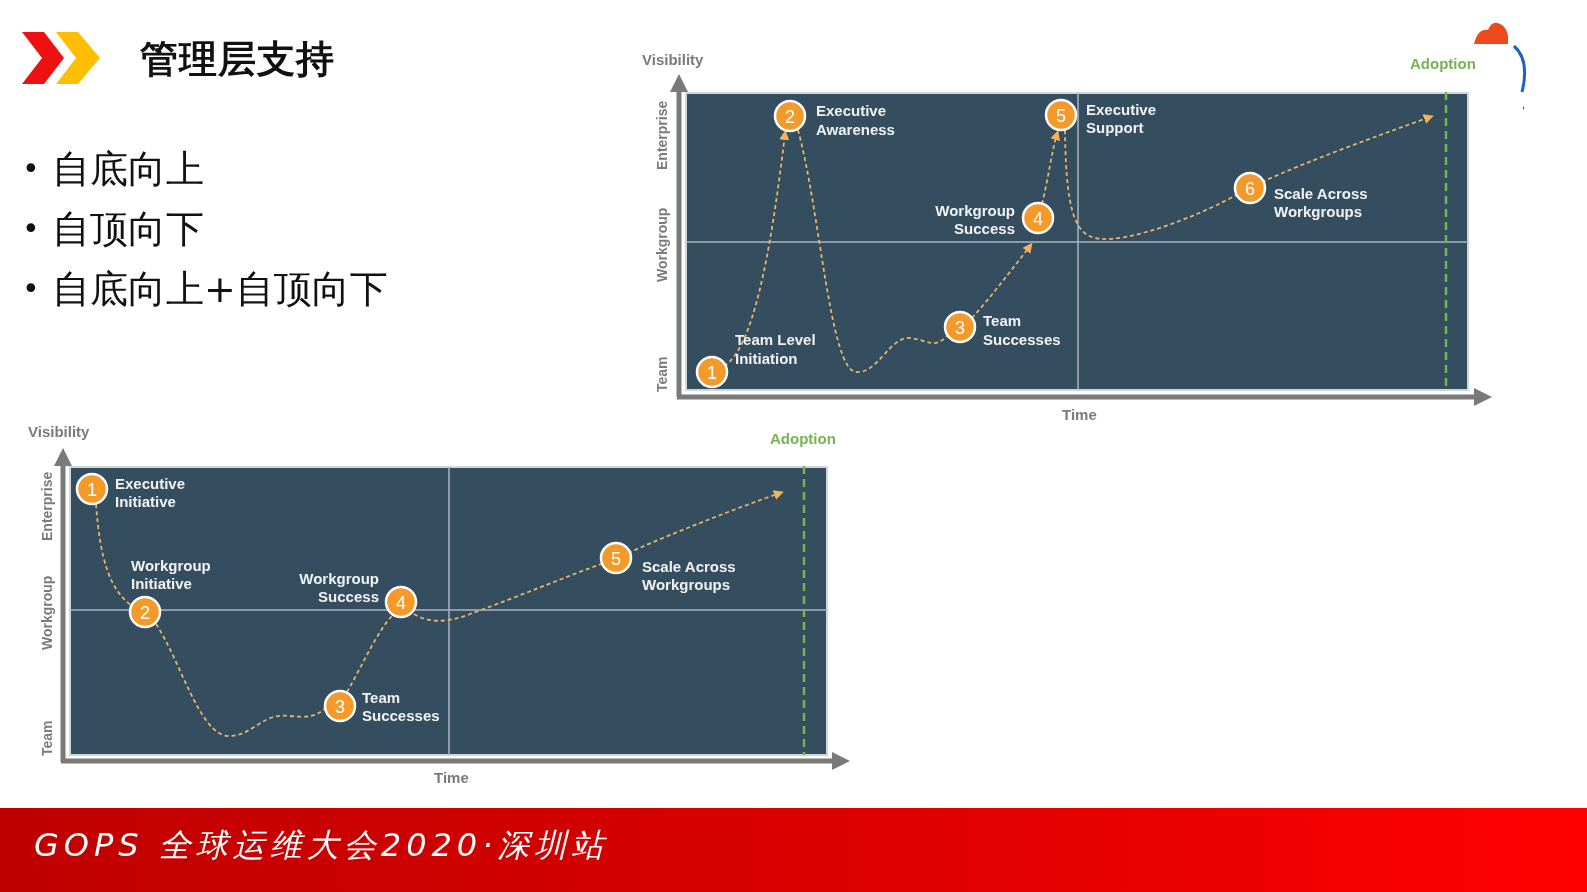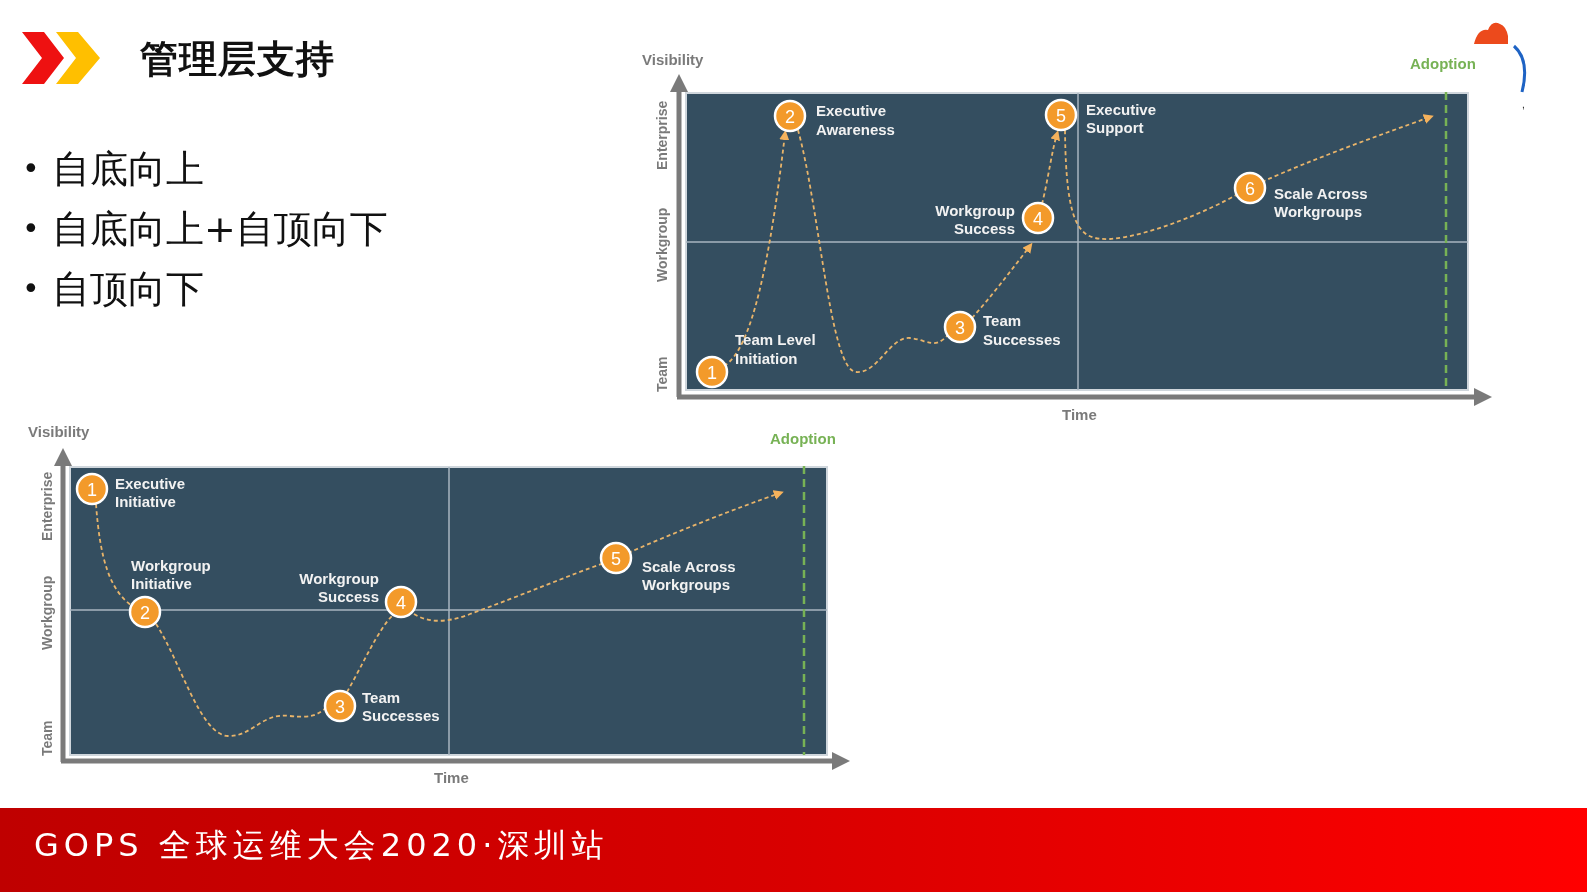--- a/index.html
+++ b/index.html
@@ -16,41 +16,42 @@
   .bullets li {
     font-size: 38px; color: #111; height: 60px; line-height: 50px; white-space: nowrap;
     font-family: "DejaVu Sans", sans-serif;
   }
   .bullets li .dot { display: inline-block; width: 30px; font-size: 30px; vertical-align: top; }
   .logo { position: absolute; left: 1470px; top: 14px; width: 70px; height: 100px; }
   .chart-svg { position: absolute; left: 0; top: 0; }
   .footer {
     position: absolute; left: 0; top: 808px; width: 1587px; height: 84px;
     background: linear-gradient(to right, #bf0000 0%, #d90000 50%, #ff0000 100%);
+    font-style: italic;
   }
   .footer-text {
     position: absolute; left: 34px; top: 16px; font-size: 32px; color: #ffffff;
     letter-spacing: 5px; font-family: "DejaVu Sans", sans-serif;
   }
   svg text { font-family: "Liberation Sans", "DejaVu Sans", sans-serif; }
 </style>
 </head>
 <body>
 
 <svg class="chevrons" viewBox="0 0 80 52">
   <polygon points="0,0 22,0 42,26 22,52 0,52 20,26" fill="#ee1111"></polygon>
   <polygon points="34,0 56,0 78,26 56,52 34,52 54,26" fill="#ffbf00"></polygon>
 </svg>
 
 <div class="page-title">管理层支持</div>
 
 <ul class="bullets">
   <li><span class="dot">•</span><span>自底向上</span></li>
+  <li><span class="dot">•</span><span>自顶向下</span></li>
   <li><span class="dot">•</span><span>自底向上+自顶向下</span></li>
-  <li><span class="dot">•</span><span>自顶向下</span></li>
 </ul>
 
 <svg class="logo" viewBox="0 0 70 100">
   <path d="M4,30 Q8,14 18,16 Q22,6 30,10 Q36,12 38,22 L38,30 Z" fill="#ec4a1c"></path>
   <path d="M44,32 Q60,46 52,78" stroke="#1e63c4" stroke-width="3" fill="none"></path>
   <text x="52" y="94" font-size="10" fill="#111">,</text>
 </svg>
 
 <svg class="chart-svg" width="1587" height="808">
   <defs>

